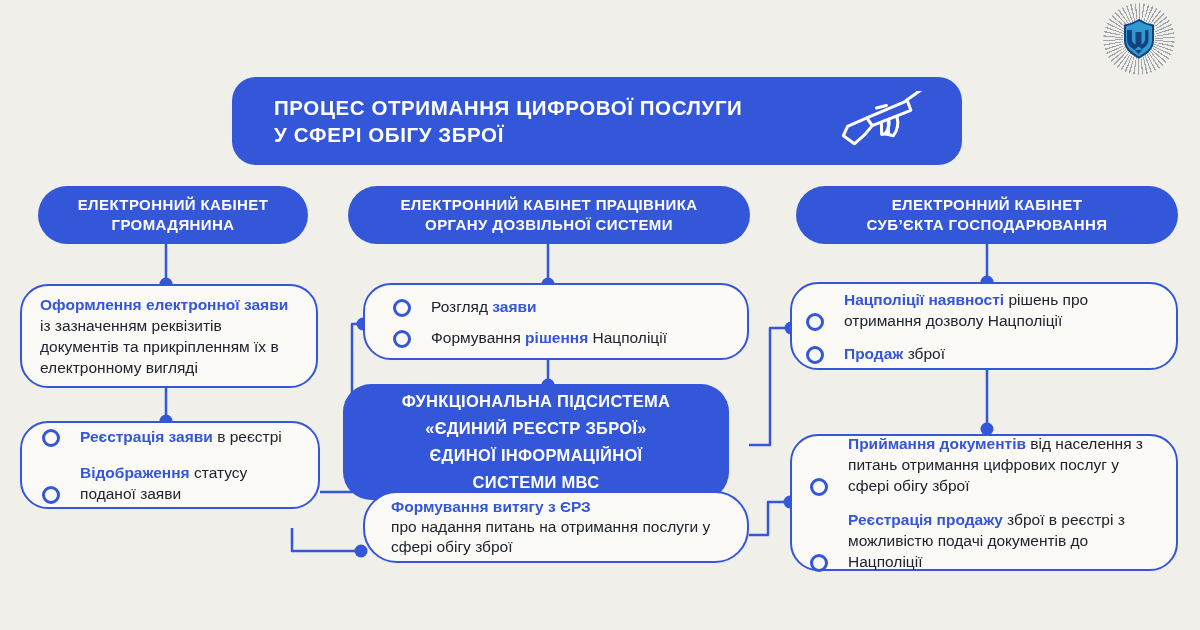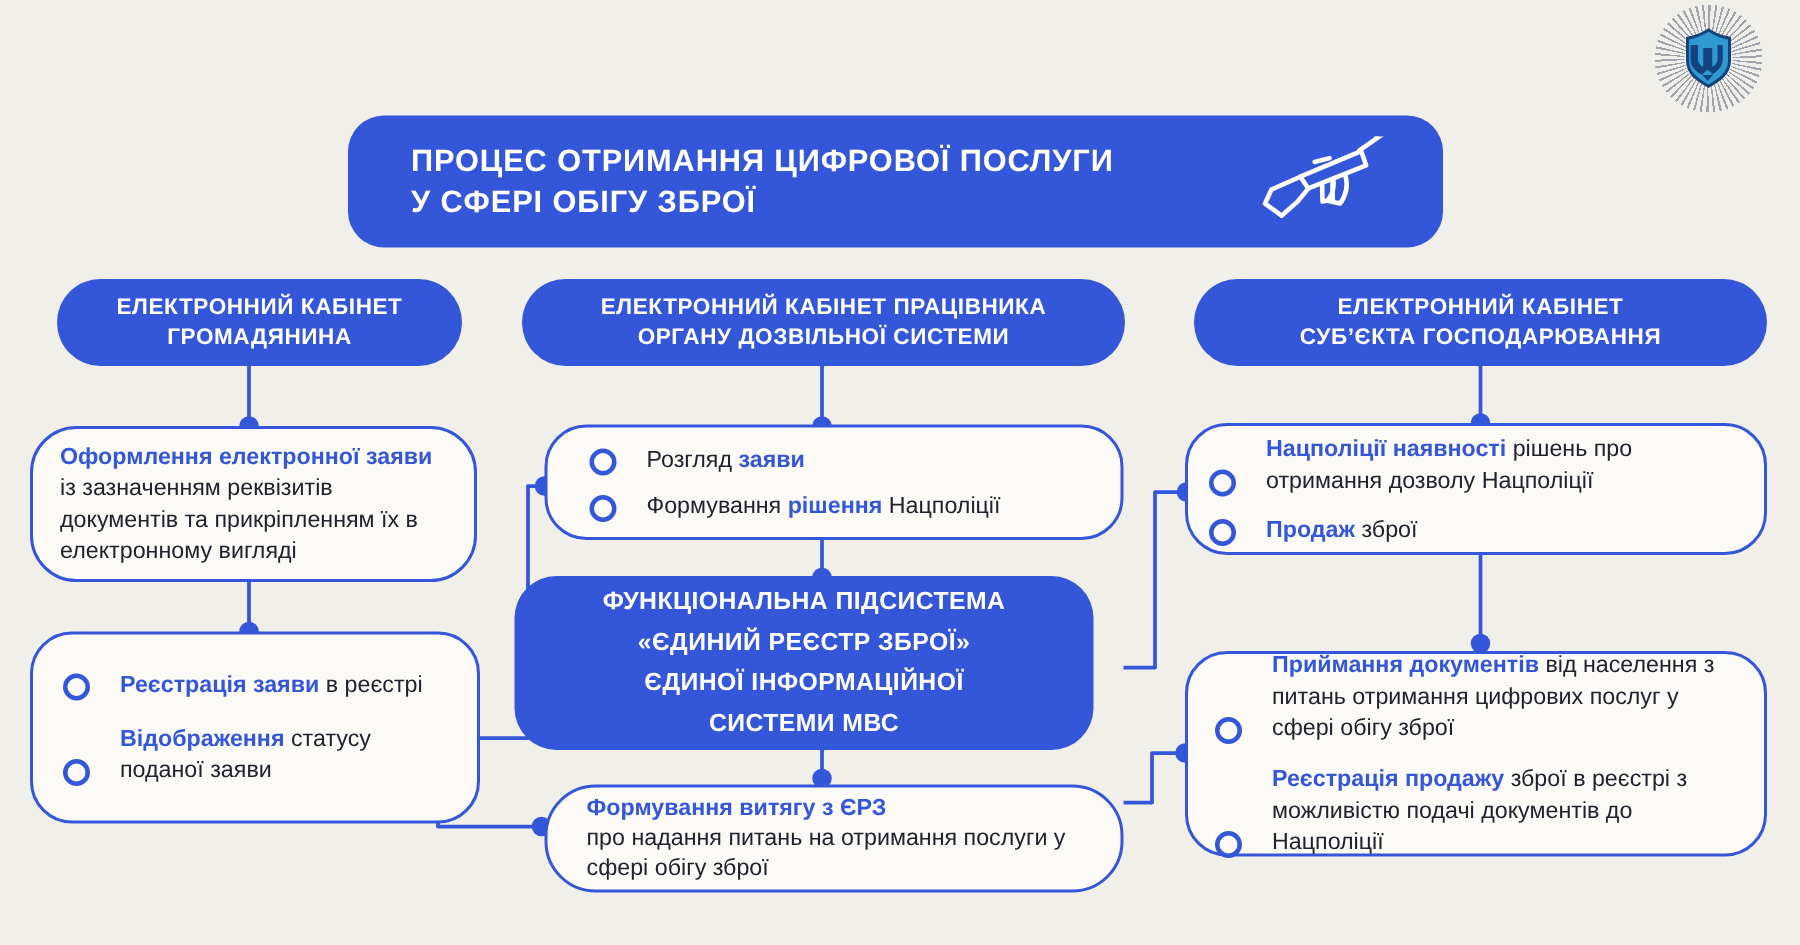--- a/index.html
+++ b/index.html
@@ -121,28 +121,28 @@
   </div>
   <div class="abs bluebox header" style="left:348px; width:402px;">
     <span>ЕЛЕКТРОННИЙ КАБІНЕТ ПРАЦІВНИКА</span>
     <span>ОРГАНУ ДОЗВІЛЬНОЇ СИСТЕМИ</span>
   </div>
   <div class="abs bluebox header" style="left:796px; width:382px;">
     <span>ЕЛЕКТРОННИЙ КАБІНЕТ</span>
     <span>СУБ’ЄКТА ГОСПОДАРЮВАННЯ</span>
   </div>
 
-  <div class="abs card" style="left:20px; top:284px; width:298px; height:104px; padding:12px 18px;border-radius:31px;">
+  <div class="abs card" style="left:20px; top:284px; width:298px; height:104px; padding:12px 18px;">
     <p style="margin:0;">
       <span class="lead-block">Оформлення електронної заяви</span>
       <span>із зазначенням реквізитів документів та прикріпленням їх в електронному вигляді</span>
     </p>
   </div>
 
-  <div class="abs card" style="left:20px; top:421px; width:300px; height:128px; padding:12px 16px 12px 20px; gap:15px;">
+  <div class="abs card" style="left:20px; top:421px; width:300px; height:88px; padding:12px 16px 12px 20px; gap:15px;">
     <div class="item">
       <span class="ring"></span>
       <span><span class="lead">Реєстрація заяви</span><span> в реєстрі</span></span>
     </div>
     <div class="item">
       <span class="ring"></span>
       <span><span class="lead">Відображення</span><span> статусу поданої заяви</span></span>
     </div>
   </div>
 
@@ -157,21 +157,21 @@
     </div>
   </div>
 
   <div class="abs bluebox registrybox">
     <span>ФУНКЦІОНАЛЬНА ПІДСИСТЕМА</span>
     <span>«ЄДИНИЙ РЕЄСТР ЗБРОЇ»</span>
     <span>ЄДИНОЇ ІНФОРМАЦІЙНОЇ</span>
     <span>СИСТЕМИ МВС</span>
   </div>
 
-  <div class="abs card" style="left:363px; top:523px; width:386px; height:72px; padding:8px 20px 8px 26px; border-radius:34px;">
+  <div class="abs card" style="left:363px; top:491px; width:386px; height:72px; padding:8px 20px 8px 26px; border-radius:34px;">
     <p style="margin:0; line-height:20px;">
       <span class="lead-block">Формування витягу з ЄРЗ</span>
       <span>про надання питань на отримання послуги у сфері обігу зброї</span>
     </p>
   </div>
 
   <div class="abs card" style="left:790px; top:282px; width:388px; height:88px; padding:10px 18px 10px 14px; gap:12px;">
     <div class="item">
       <span class="ring"></span>
       <span><span class="lead">Нацполіції наявності</span><span> рішень про отримання дозволу Нацполіції</span></span>

